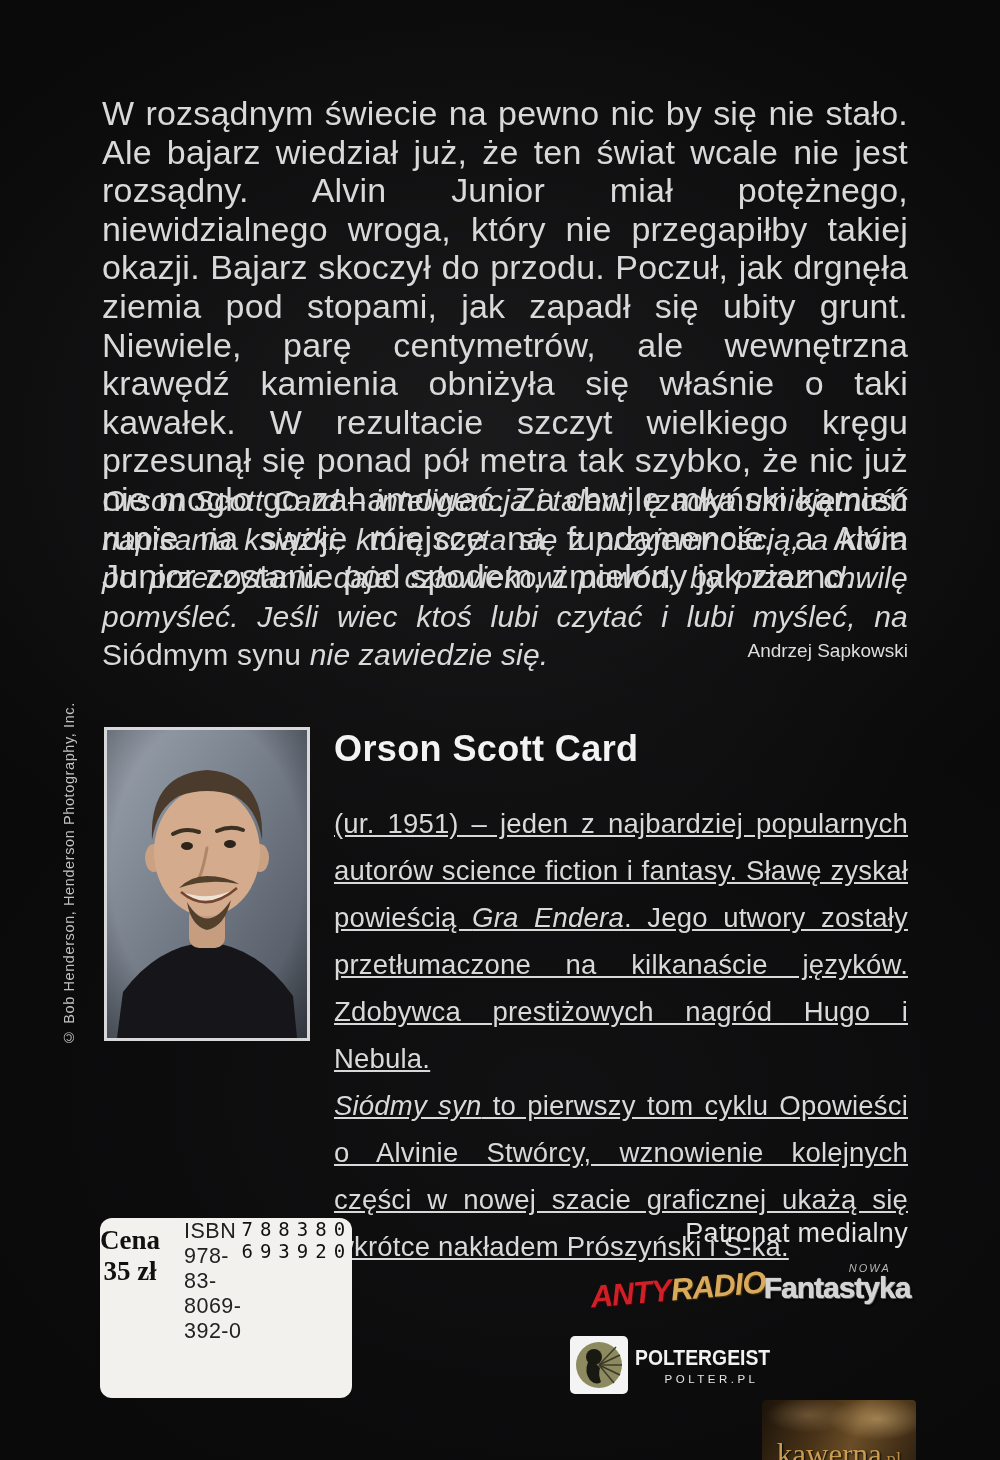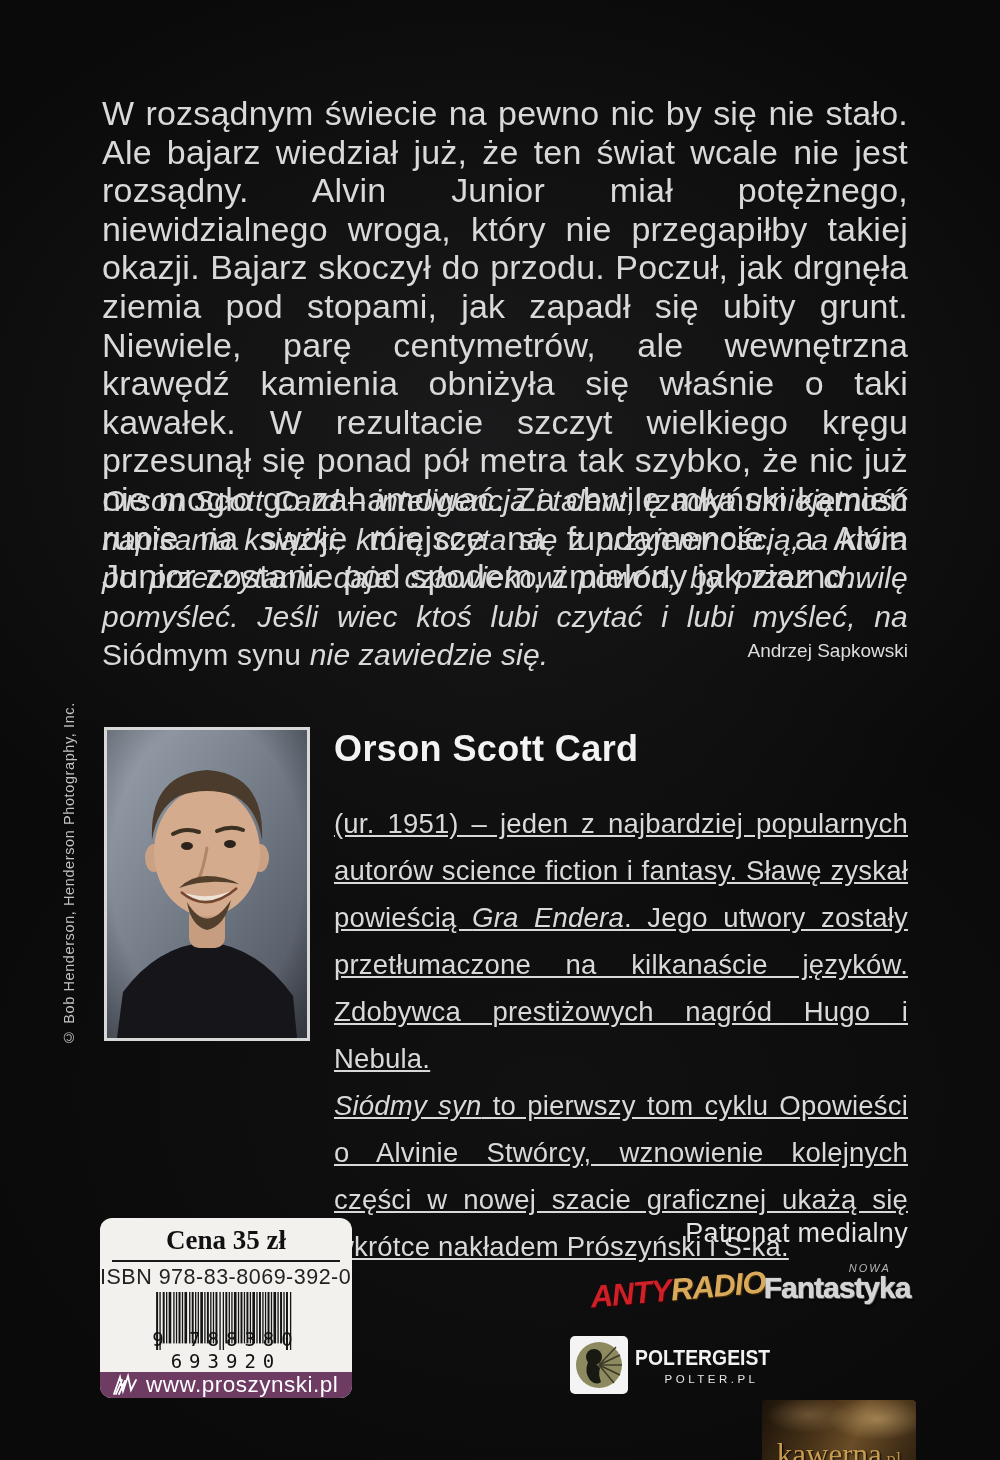--- a/index.html
+++ b/index.html
@@ -51,21 +51,21 @@
   }
   .bio {
     font-size:27.5px; line-height:47px; letter-spacing:.2px;
     text-align:justify; color:#d9d9d9;text-decoration:underline;
   }
   .bio .ital { font-style:italic; }
   
   .barcode-label {
     position:absolute; left:100px; top:1218px; width:252px; height:180px;
     background:#f3f1ee; border-radius:12px; overflow:hidden;
-    display:flex; flex-direction:column;
+    display:flex; flex-direction:row;
   }
   .price {
     text-align:center; font-family:"Liberation Serif", serif;
     font-weight:bold; font-size:27px; color:#111; padding-top:7px;
   }
   .price-rule { height:3px; background:#1a1a1a; margin:4px 12px 2px 12px; }
   .isbn {
     text-align:left; font-size:21.5px; color:#222; letter-spacing:.5px;
     font-family:"Liberation Sans", sans-serif; padding:1px 0 2px 0;
   }

